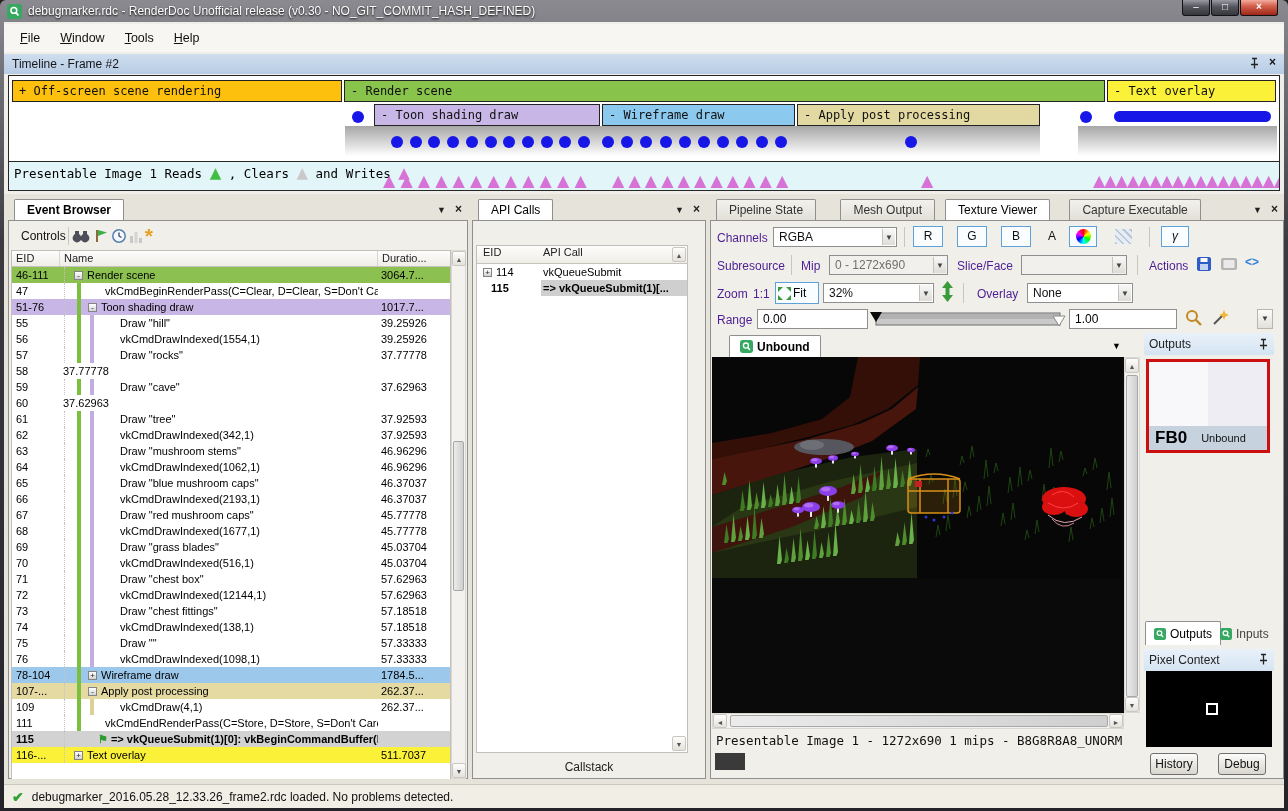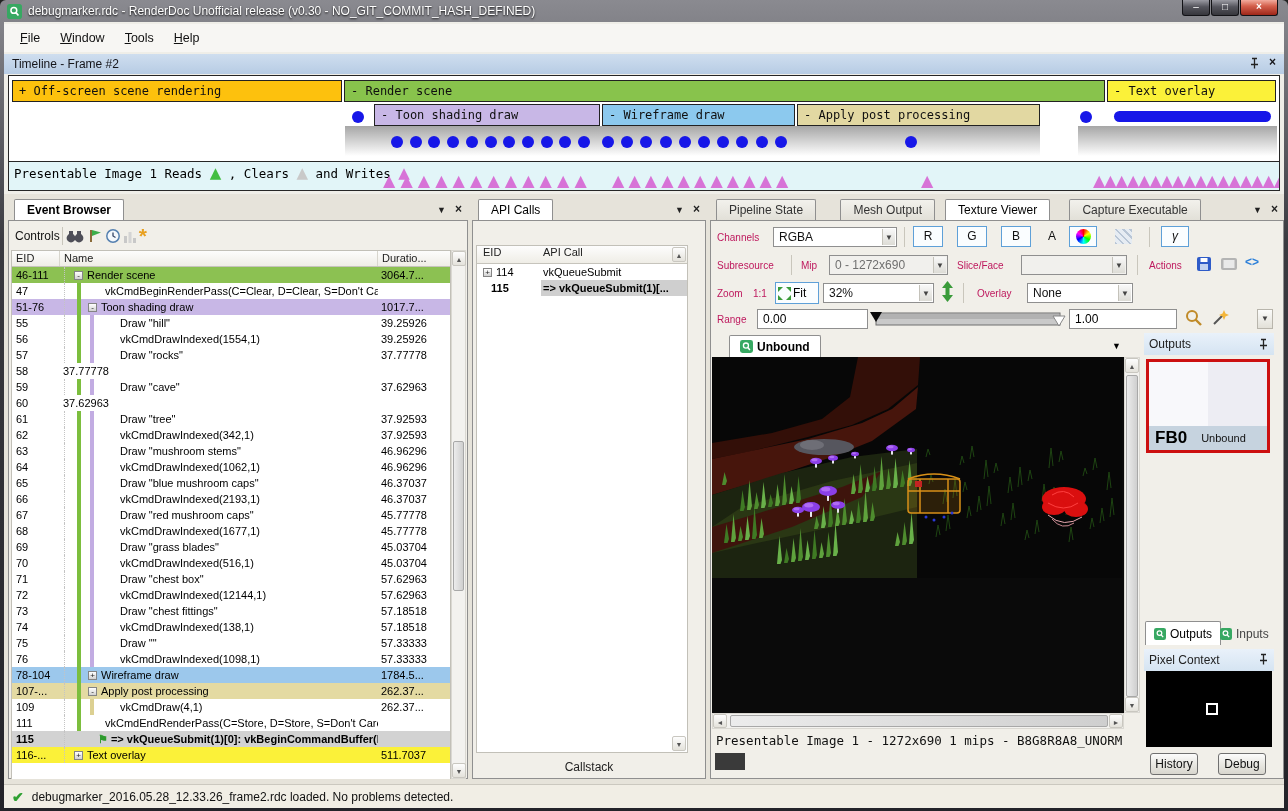--- a/index.html
+++ b/index.html
@@ -27,21 +27,21 @@
 
 .dock{position:absolute;left:0;top:172px;width:100%;height:590px;background:#E6E3DA}
 .panelwrap{position:absolute;top:176px;height:581px}
 .ptab{position:absolute;top:1px;height:21px;background:#fff;border:1px solid #8F8F8F;border-bottom:none;border-radius:2px 2px 0 0;font-size:12px;line-height:20px;padding:0 12px;z-index:3;white-space:nowrap}
 .ptab.bold{font-weight:bold}
 .ptab.inactive{background:linear-gradient(#F2F1EC,#E2E0D8);color:#333;z-index:2}
 .pbody{position:absolute;left:0;top:22px;right:0;bottom:0;background:#F1EFE9;border:1px solid #8F8F8F}
 .phicons{position:absolute;top:5px;display:flex;gap:9px;z-index:4;color:#222}
 .caret{font-size:9px;line-height:14px}.xmark{font-size:12px;line-height:13px;font-weight:bold}
 
-.ebtoolbar{position:absolute;left:0;top:3px;height:24px;display:flex;align-items:center;gap:2px;font-size:12px;padding-left:6px;color:#111}
+.ebtoolbar{position:absolute;left:6px;top:3px;height:24px;display:flex;align-items:center;gap:2px;font-size:12px;padding-left:6px;color:#111}
 .tsep{width:1px;height:18px;background:#C9C6BC}
 .ebtable{position:absolute;left:2px;top:29px;width:440px;height:529px;background:#fff;border:1px solid #C2C0B8;border-bottom:none;overflow:hidden}
 .ehead{display:flex;height:16px;background:linear-gradient(#FDFDFD,#EFEDE6);border-bottom:1px solid #C6C4BC;font-size:11px;color:#222}
 .ehead div{line-height:15px;padding-left:4px;border-right:1px solid #D8D6CE}
 .erow{display:flex;height:16px;font-size:11px;line-height:16px;color:#000;background:#fff}
 .c-eid{width:48px;padding-left:4px;flex:none}
 .c-name{flex:1;position:relative;white-space:nowrap;overflow:hidden}
 .c-dur{width:72px;flex:none;padding-left:3px}
 .gdot{position:absolute;left:4px;top:0;bottom:0;border-left:1px dotted #C4C4C4}
 .gbar{position:absolute;top:0;bottom:0;width:4px}
@@ -52,21 +52,21 @@
 .sbarr{position:absolute;width:14px;height:15px;font-size:7px;color:#555;text-align:center;line-height:15px;background:linear-gradient(#FDFDFD,#E4E2DB);border:1px solid #C9C7C0;border-radius:2px}
 .sbthumb{position:absolute;left:1px;right:1px;background:linear-gradient(90deg,#ECECEC,#CFCFCF);border:1px solid #A8A8A8;border-radius:2px}
 
 .apilist{position:absolute;left:3px;top:24px;width:212px;height:508px;background:#fff;border:1px solid #C2C0B8}
 .apihead{display:flex;height:18px;background:linear-gradient(#FDFDFD,#EFEDE6);border-bottom:1px solid #C6C4BC;font-size:11px;color:#222}
 .apirow{display:flex;height:16px;font-size:11px;line-height:16px}
 .a-eid{width:64px;padding-left:6px;flex:none}
 .a-call{flex:1;padding-left:2px;white-space:nowrap;overflow:hidden}
 .callstack{position:absolute;left:0;right:0;bottom:4px;text-align:center;font-size:12px;color:#222}
 
-.tvlabel{position:absolute;font-size:10px;color:#be185d;line-height:20px;white-space:nowrap}
+.tvlabel{position:absolute;font-size:12px;color:#4c1d95;line-height:20px;white-space:nowrap}
 .combo{position:absolute;height:20px;background:#fff;border:1px solid #8F8F8F;font-size:12px;line-height:18px;padding:0 16px 0 5px;color:#111;white-space:nowrap}
 .combo .arr{position:absolute;right:1px;top:1px;bottom:1px;width:13px;background:linear-gradient(#F8F8F8,#DDDCD6);border-left:1px solid #C4C2BA;color:#444;font-size:8px;line-height:17px;text-align:center}
 .combo.disabled{background:#F1F0ED;color:#6F6F6F}
 .cbtn{position:absolute;height:21px;width:22px;border:1px solid #5EA0D8;background:#FAFDFF;text-align:center;line-height:19px;font-size:12px;color:#111}
 .cbtn.plain{border-color:transparent;background:transparent}
 .vsep{position:absolute;width:1px;height:20px;background:#C9C6BC}
 .texstrip{position:absolute;left:1px;right:1px;top:112px;height:24px;background:#F1EFE9}
 .textab{position:absolute;left:17px;top:2px;height:22px;background:#fff;border:1px solid #8F8F8F;border-bottom:none;border-radius:2px 2px 0 0;display:flex;align-items:center;gap:4px;padding:0 10px;font-size:12px;font-weight:bold}
 .viewport{position:absolute;left:1px;top:136px;width:412px;height:356px;background:#0A0A0A;overflow:hidden}
 .texstatus{position:absolute;left:5px;top:512px;font-family:"DejaVu Sans Mono",monospace;font-size:12.5px;color:#111;white-space:nowrap}

